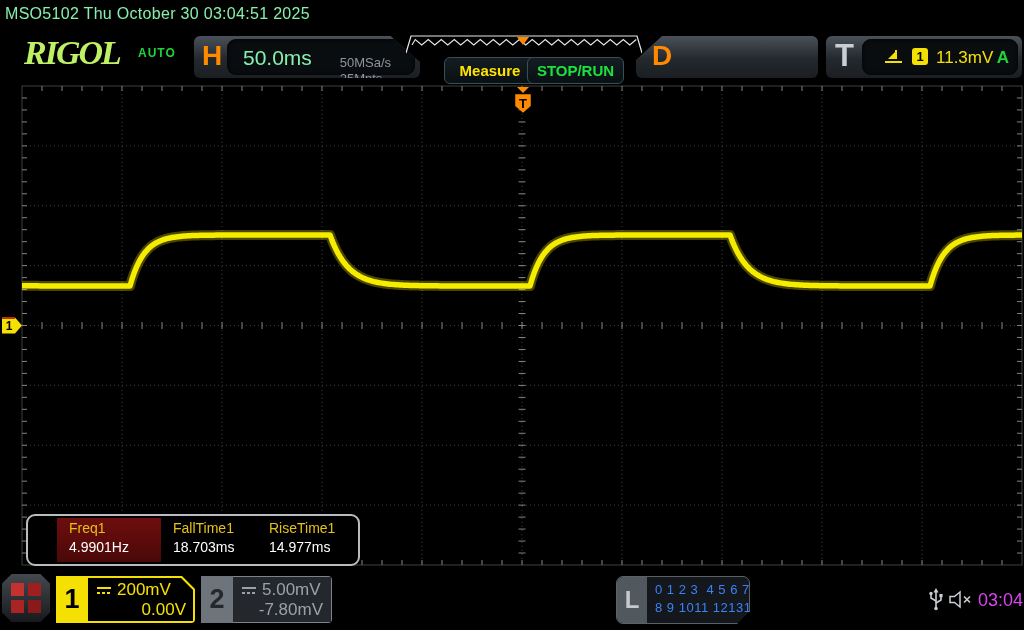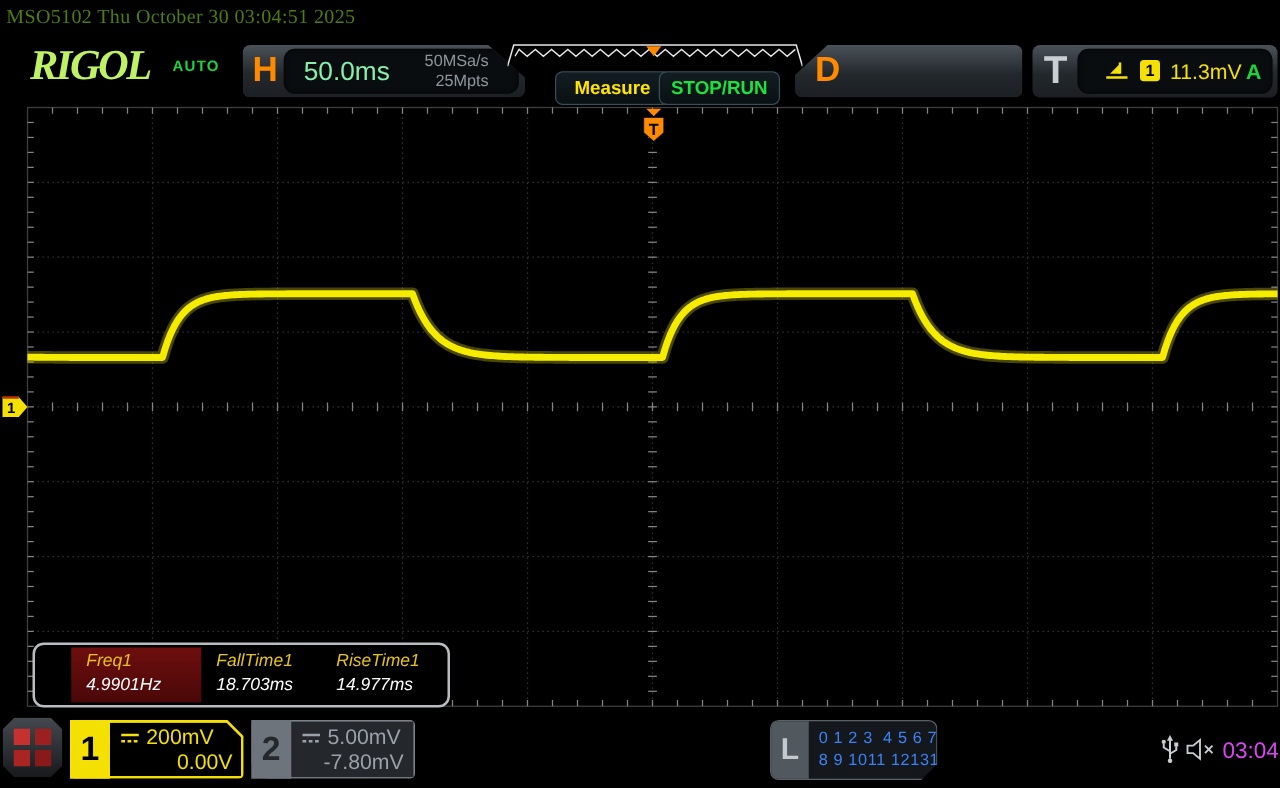--- a/index.html
+++ b/index.html
@@ -1,37 +1,37 @@
 <!DOCTYPE html>
 <html><head>
 <meta charset="utf-8">
 <style>
   html,body{margin:0;padding:0;background:#000;}
   .screen{position:relative;width:1024px;height:630px;background:#000;overflow:hidden;
           font-family:"Liberation Sans",sans-serif;-webkit-font-smoothing:antialiased;}
   .abs{position:absolute;}
 
   
-  .titlebar{left:5px;top:5px;color:#4d7c0f;font-size:16px;letter-spacing:.3px;font-family:Liberation Serif, serif;}
+  .titlebar{left:5px;top:5px;color:#86efac;font-size:16px;letter-spacing:.3px;}
 
   
   .brand{left:24px;top:34px;font-family:"Liberation Serif",serif;font-style:italic;font-weight:700;
          font-size:34px;color:#bef264;letter-spacing:-2px;}
   .automode{left:138px;top:46px;font-size:12px;font-weight:700;color:#1ed43a;letter-spacing:1px;}
 
   .panel{background:linear-gradient(#4a5158,#23282d 55%,#1b1f23);border-radius:6px;}
   .inset{position:absolute;background:#0a0d10;border-radius:9px;box-shadow:inset 0 0 4px #000;}
   .biglabel{position:absolute;font-size:28px;font-weight:700;}
   .orange{color:#ff8a00;}
 
   .hpanel{left:194px;top:36px;width:226px;height:42px;
           clip-path:polygon(0 0,87% 0,100% 62%,100% 100%,0 100%);}
   .hpanel .inset{left:33px;top:3px;right:5px;bottom:3px;}
   .tb-main{position:absolute;left:16px;top:7px;font-size:21px;color:#86efac;}
-  .tb-side{position:absolute;right:24px;top:2px;text-align:right;font-size:13px;line-height:1.25;color:#8d959c;}
+  .tb-side{position:absolute;right:24px;top:16px;font-size:13px;line-height:1.25;color:#8d959c;}
 
   .strip{left:406px;top:34px;width:236px;height:21px;}
 
   .tbtn{position:absolute;top:57px;height:25px;border:1px solid #35505a;border-radius:6px;
         background:linear-gradient(#131d21,#0a1013);display:flex;align-items:center;justify-content:center;
         font-size:15px;font-weight:700;cursor:pointer;}
   .measurebtn{left:444px;width:90px;color:#ffe400;}
   .stoprunbtn{left:527px;width:95px;color:#1be23f;}
 
   .dpanel{left:636px;top:36px;width:182px;height:42px;
@@ -45,21 +45,21 @@
   .tpanel .inset{left:36px;top:3px;right:4px;bottom:3px;}
   .trig-icon{position:absolute;left:22px;top:10px;}
   .trig-src{position:absolute;left:50px;top:9px;width:16px;height:17px;background:#f5e003;border-radius:3px;
             color:#000;font-size:13px;font-weight:700;display:flex;align-items:center;justify-content:center;}
   .trig-level{position:absolute;left:74px;top:9px;font-size:17px;color:#f5e003;}
   .trig-sweep{position:absolute;right:9px;top:9px;font-size:17px;font-weight:700;color:#1ed43a;}
 
   
   .measbox{left:26px;top:514px;width:330px;height:48px;border:2px solid #b9bdc1;border-radius:9px;
            background:#000;overflow:hidden;}
-  .meascell{position:absolute;top:2px;bottom:2px;font-style:italic;}
+  .meascell{position:absolute;top:2px;bottom:2px;}
   .meascell .mlabel{position:absolute;top:2px;left:12px;font-size:14px;color:#e6c117;}
   .meascell .mvalue{position:absolute;top:21px;left:12px;font-size:14px;color:#ffffff;}
   .meascell.selected{background:linear-gradient(#6e0e0e,#4a0808);}
 
   
   .gridbtn{left:2px;top:574px;width:48px;height:48px;background:linear-gradient(#44494f,#17191c);
            border-radius:9px;clip-path:polygon(20% 0,80% 0,100% 20%,100% 80%,80% 100%,20% 100%,0 80%,0 20%);}
   .gridbtn .sq{position:absolute;width:13px;height:13px;}
 
   .chblk{position:absolute;top:576px;height:47px;}

